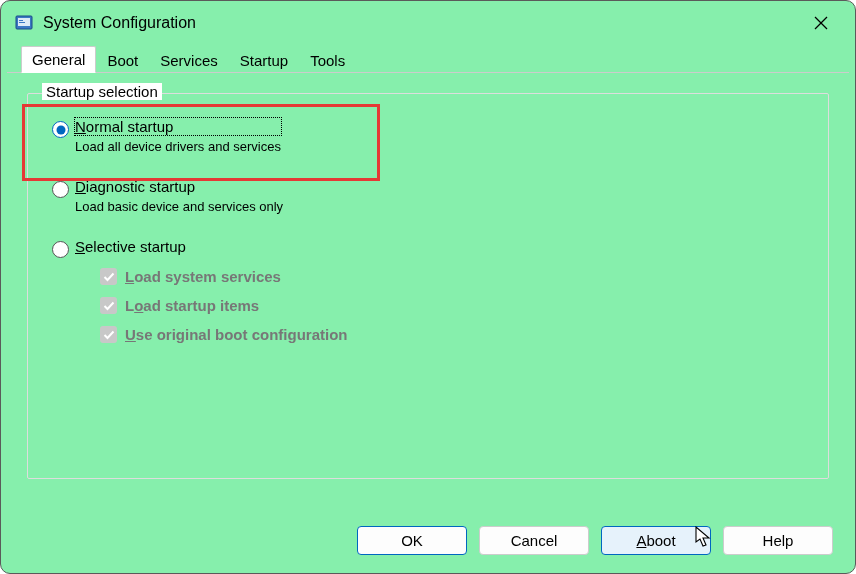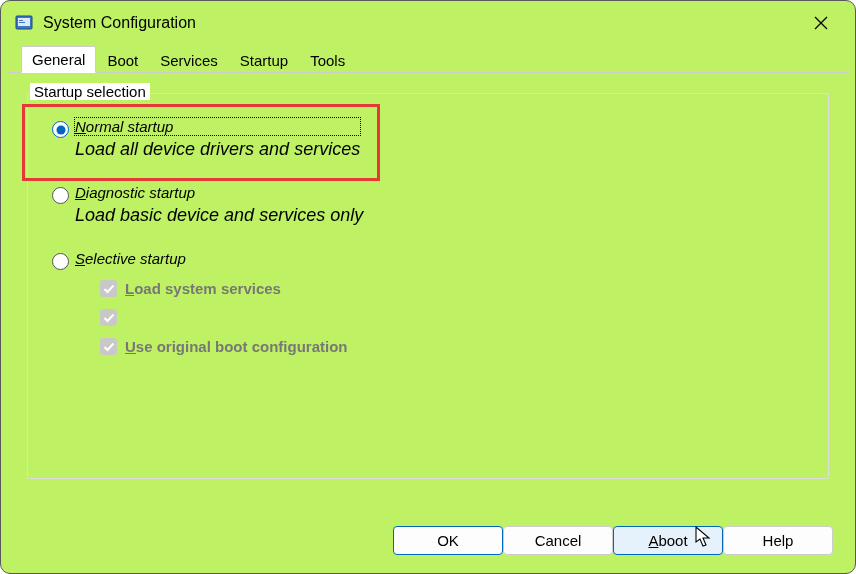--- a/index.html
+++ b/index.html
@@ -10,21 +10,21 @@
     font-size: 15px;
     background: #fff;
     color: #000;
     -webkit-font-smoothing: antialiased;
   }
   .window {
     width: 856px;
     height: 574px;
     border: 1px solid #5a5a5a;
     border-radius: 10px;
-    background: #bef264;
+    background: #86efac;
     position: relative;
     display: flex;
     flex-direction: column;
     overflow: hidden;
   }
   .titlebar {
     display: flex;
     align-items: center;
     height: 44px;
     padding: 0 14px 0 14px;
@@ -86,21 +86,21 @@
   .groupbox {
     border: 1px solid #ddd;
     border-radius: 2px;
     position: relative;
     padding: 24px 20px 20px 20px;
     height: 386px;
   }
   .group-label {
     position: absolute;
     top: -11px;
-    left: 2px;
+    left: 14px;
     background: #fff;
     padding: 0 4px;
     font-size: 15px;
   }
   .radio-row {
     display: flex;
     align-items: flex-start;
     margin-bottom: 24px;
     padding-left: 4px;
   }
@@ -122,24 +122,24 @@
     content: "";
     width: 9px;
     height: 9px;
     background: #0067c0;
     border-radius: 50%;
     position: absolute;
     top: 50%;
     left: 50%;
     transform: translate(-50%, -50%);
   }
-  .radio-text { display: flex; flex-direction: column; font-style: italic; }
+  .radio-text { display: flex; flex-direction: column; }
   .radio-label { font-size: 15px; }
   .radio-label.focusrect { outline: 1px dotted #000; outline-offset: 0; }
-  .radio-desc { font-size: 18px; margin-top: 4px; }
+  .radio-desc { font-size: 13px; margin-top: 4px; }
   .ul { text-decoration: underline; text-decoration-thickness: 1px; }
   .checkbox-list {
     margin-left: 52px;
     margin-top: 10px;
   }
   .checkbox-row {
     display: flex;
     align-items: center;
     margin-bottom: 12px;
     color: #777;
@@ -159,21 +159,21 @@
   .checkbox svg { width: 12px; height: 10px; }
   .highlight-box {
     position: absolute;
     border: 3px solid #e53935;
     pointer-events: none;
   }
   .button-row {
     display: flex;
     justify-content: flex-end;
     padding: 10px 22px 18px 22px;
-    gap: 0;
+    gap: 12px;
   }
   .btn {
     width: 110px;
     height: 29px;
     border: 1px solid #ccc;
     border-radius: 4px;
     background: #fdfdfd;
     font-size: 15px;
     display: flex;
     align-items: center;
@@ -258,20 +258,21 @@
               </svg>
           </span>
           <span><span></span><span class="ul">L</span><span>oad system services</span></span>
         </div>
         <div class="checkbox-row">
           <span class="checkbox">
             <svg viewBox="0 0 12 10">
                 <polyline points="1.5,5 4.5,8 10.5,1.5" fill="none" stroke="#fff" stroke-width="2"></polyline>
               </svg>
           </span>
+          <span><span>L</span><span class="ul">o</span><span>ad startup items</span></span>
         </div>
         <div class="checkbox-row">
           <span class="checkbox">
             <svg viewBox="0 0 12 10">
                 <polyline points="1.5,5 4.5,8 10.5,1.5" fill="none" stroke="#fff" stroke-width="2"></polyline>
               </svg>
           </span>
           <span><span></span><span class="ul">U</span><span>se original boot configuration</span></span>
         </div>
       </div>

